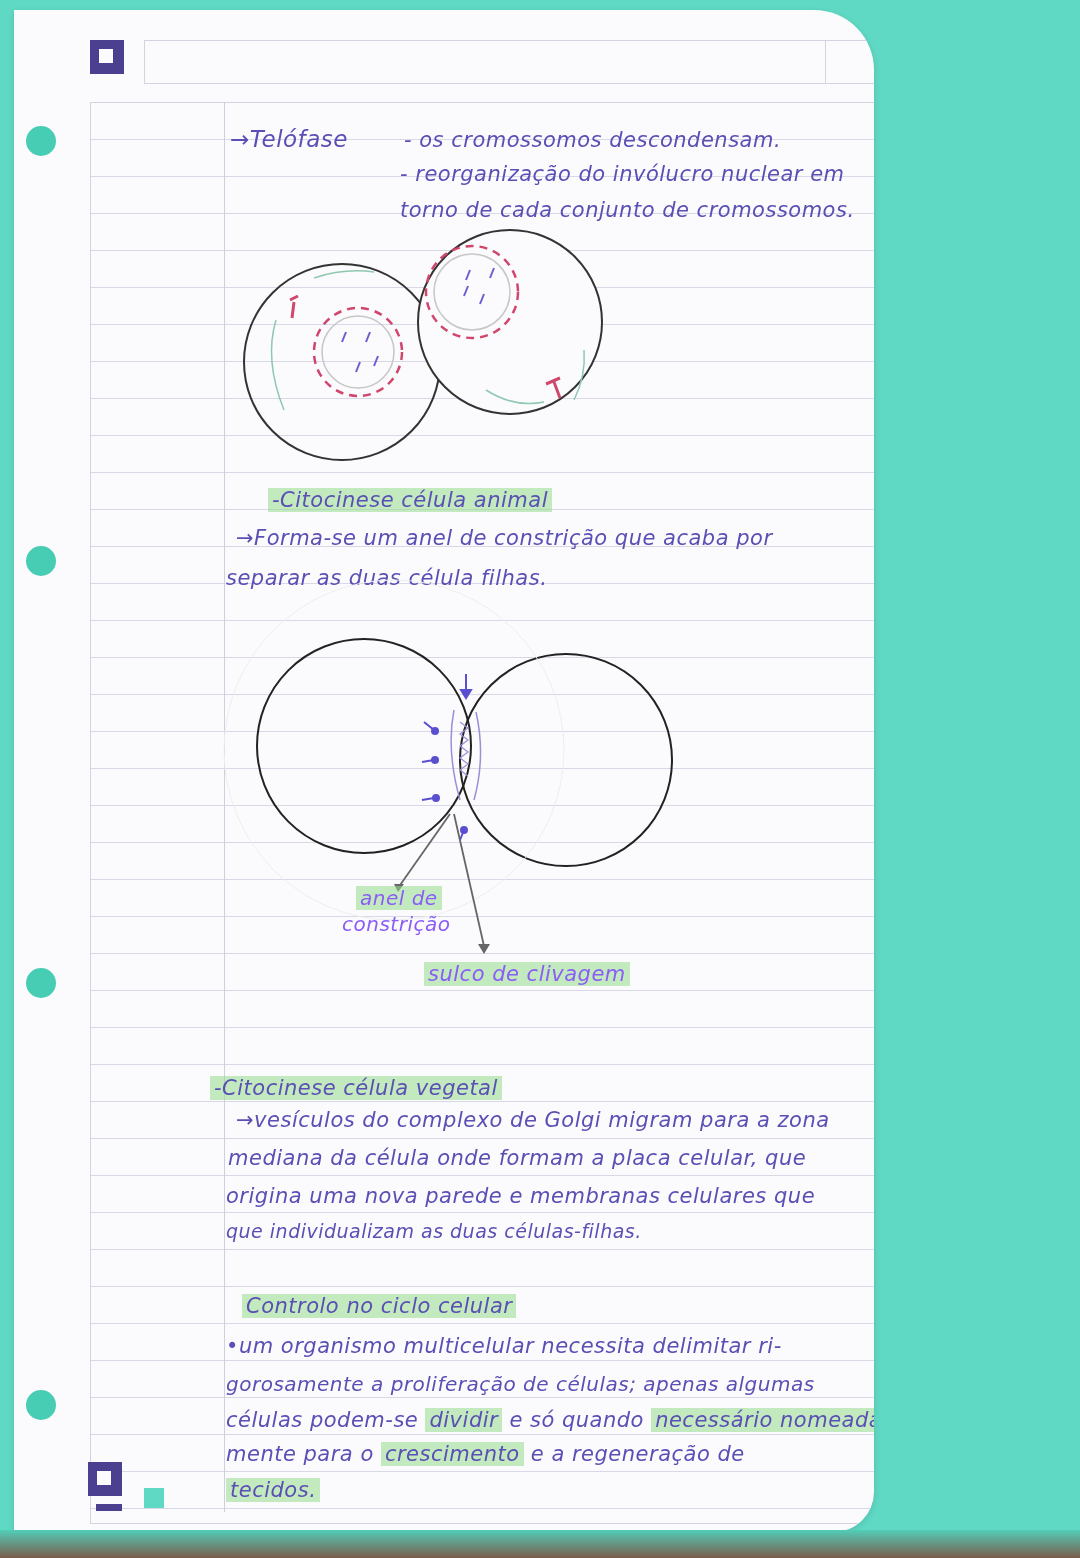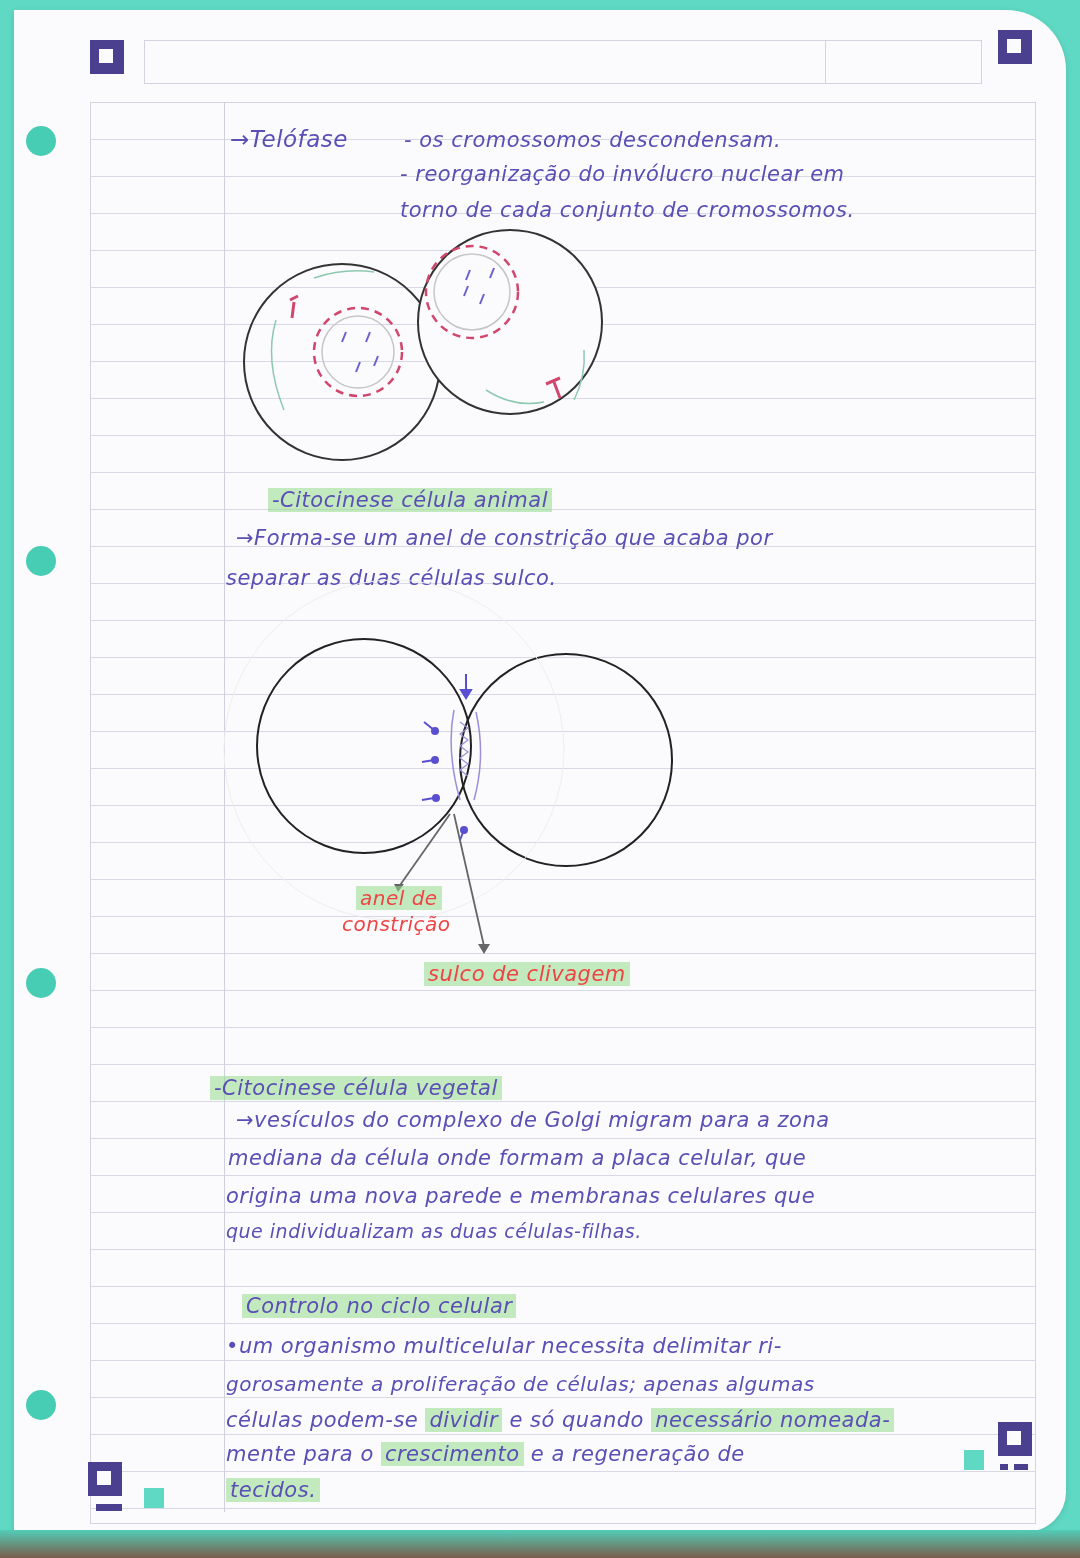--- a/index.html
+++ b/index.html
@@ -3,21 +3,21 @@
 <meta charset="utf-8">
 <style>
   html, body { margin: 0; padding: 0; }
   body {
     width: 1080px; height: 1558px; overflow: hidden;
     background: #5fd9c4;
     font-family: "DejaVu Sans", sans-serif;
     position: relative;
   }
   .page {
-    position: absolute; left: 14px; top: 10px; width: 1052px; height: 1522px;
+    position: absolute; left: 14px; top: 10px; width: 860px; height: 1522px;
     background: #fbfbfd;
     border-radius: 0 60px 40px 0;
     box-shadow: 0 2px 6px rgba(0,0,0,0.12);
     overflow: hidden;
   }
   .bottom-band {
     position: absolute; left: 0; top: 1530px; width: 1080px; height: 28px;
     background: linear-gradient(#52cdb8, #7a5c4a);
   }
   .header-box {
@@ -55,21 +55,21 @@
   .hand {
     position: absolute;
     font-family: "DejaVu Sans", sans-serif;
     font-size: 21px;
     color: #5a4fb4;
     letter-spacing: 0.5px;
     white-space: nowrap;
     font-style: italic;
   }
   .hl { background: rgba(150, 220, 140, 0.55); padding: 0 4px; }
-  .green-ink { color: #ef4444; }
+  .green-ink { color: #8b5cf6; }
   svg { position: absolute; left: 0; top: 0; }
 </style>
 </head>
 <body>
 
 <div class="page">
   <div class="header-box">
     <div class="divider"></div>
   </div>
   <div class="corner-mark" style="left:76px;top:30px;"></div>
@@ -123,21 +123,21 @@
     <g stroke="#8fc8b0" stroke-width="1.5" fill="none">
       <path d="M262 310 Q 250 350 270 400"></path>
       <path d="M300 268 Q 330 258 360 262"></path>
       <path d="M570 340 Q 572 366 560 390"></path>
       <path d="M472 380 Q 500 398 530 392"></path>
     </g>
   </svg>
 
   <div class="hand" style="left:214px;top:478px;padding-left:40px;"><span class="hl">-Citocinese célula animal</span></div>
   <div class="hand" style="left:222px;top:516px;">→Forma-se um anel de constrição que acaba por</div>
-  <div class="hand" style="left:212px;top:556px;">separar as duas células sulco.</div>
+  <div class="hand" style="left:212px;top:556px;">separar as duas célula filhas.</div>
 
   <svg width="1052" height="1522">
     <circle cx="350" cy="736" r="107" fill="none" stroke="#222" stroke-width="2"></circle>
     <circle cx="552" cy="750" r="106" fill="none" stroke="#222" stroke-width="2"></circle>
     <circle cx="380" cy="740" r="170" fill="none" stroke="#eee" stroke-width="1"></circle>
     <path d="M440 700 Q 432 740 446 790" fill="none" stroke="#9a90d8" stroke-width="1.5"></path>
     <path d="M462 702 Q 472 746 460 790" fill="none" stroke="#9a90d8" stroke-width="1.5"></path>
     <path d="M446 712 l 8 6 l -8 6 l 8 6 l -8 6 l 8 6 l -8 6 l 8 6 l -8 6 l 8 6" fill="none" stroke="#9a90d8" stroke-width="1.2"></path>
     <g stroke="#5a4fd0" stroke-width="2" fill="#5a4fd0">
       <line x1="452" y1="664" x2="452" y2="682"></line>

